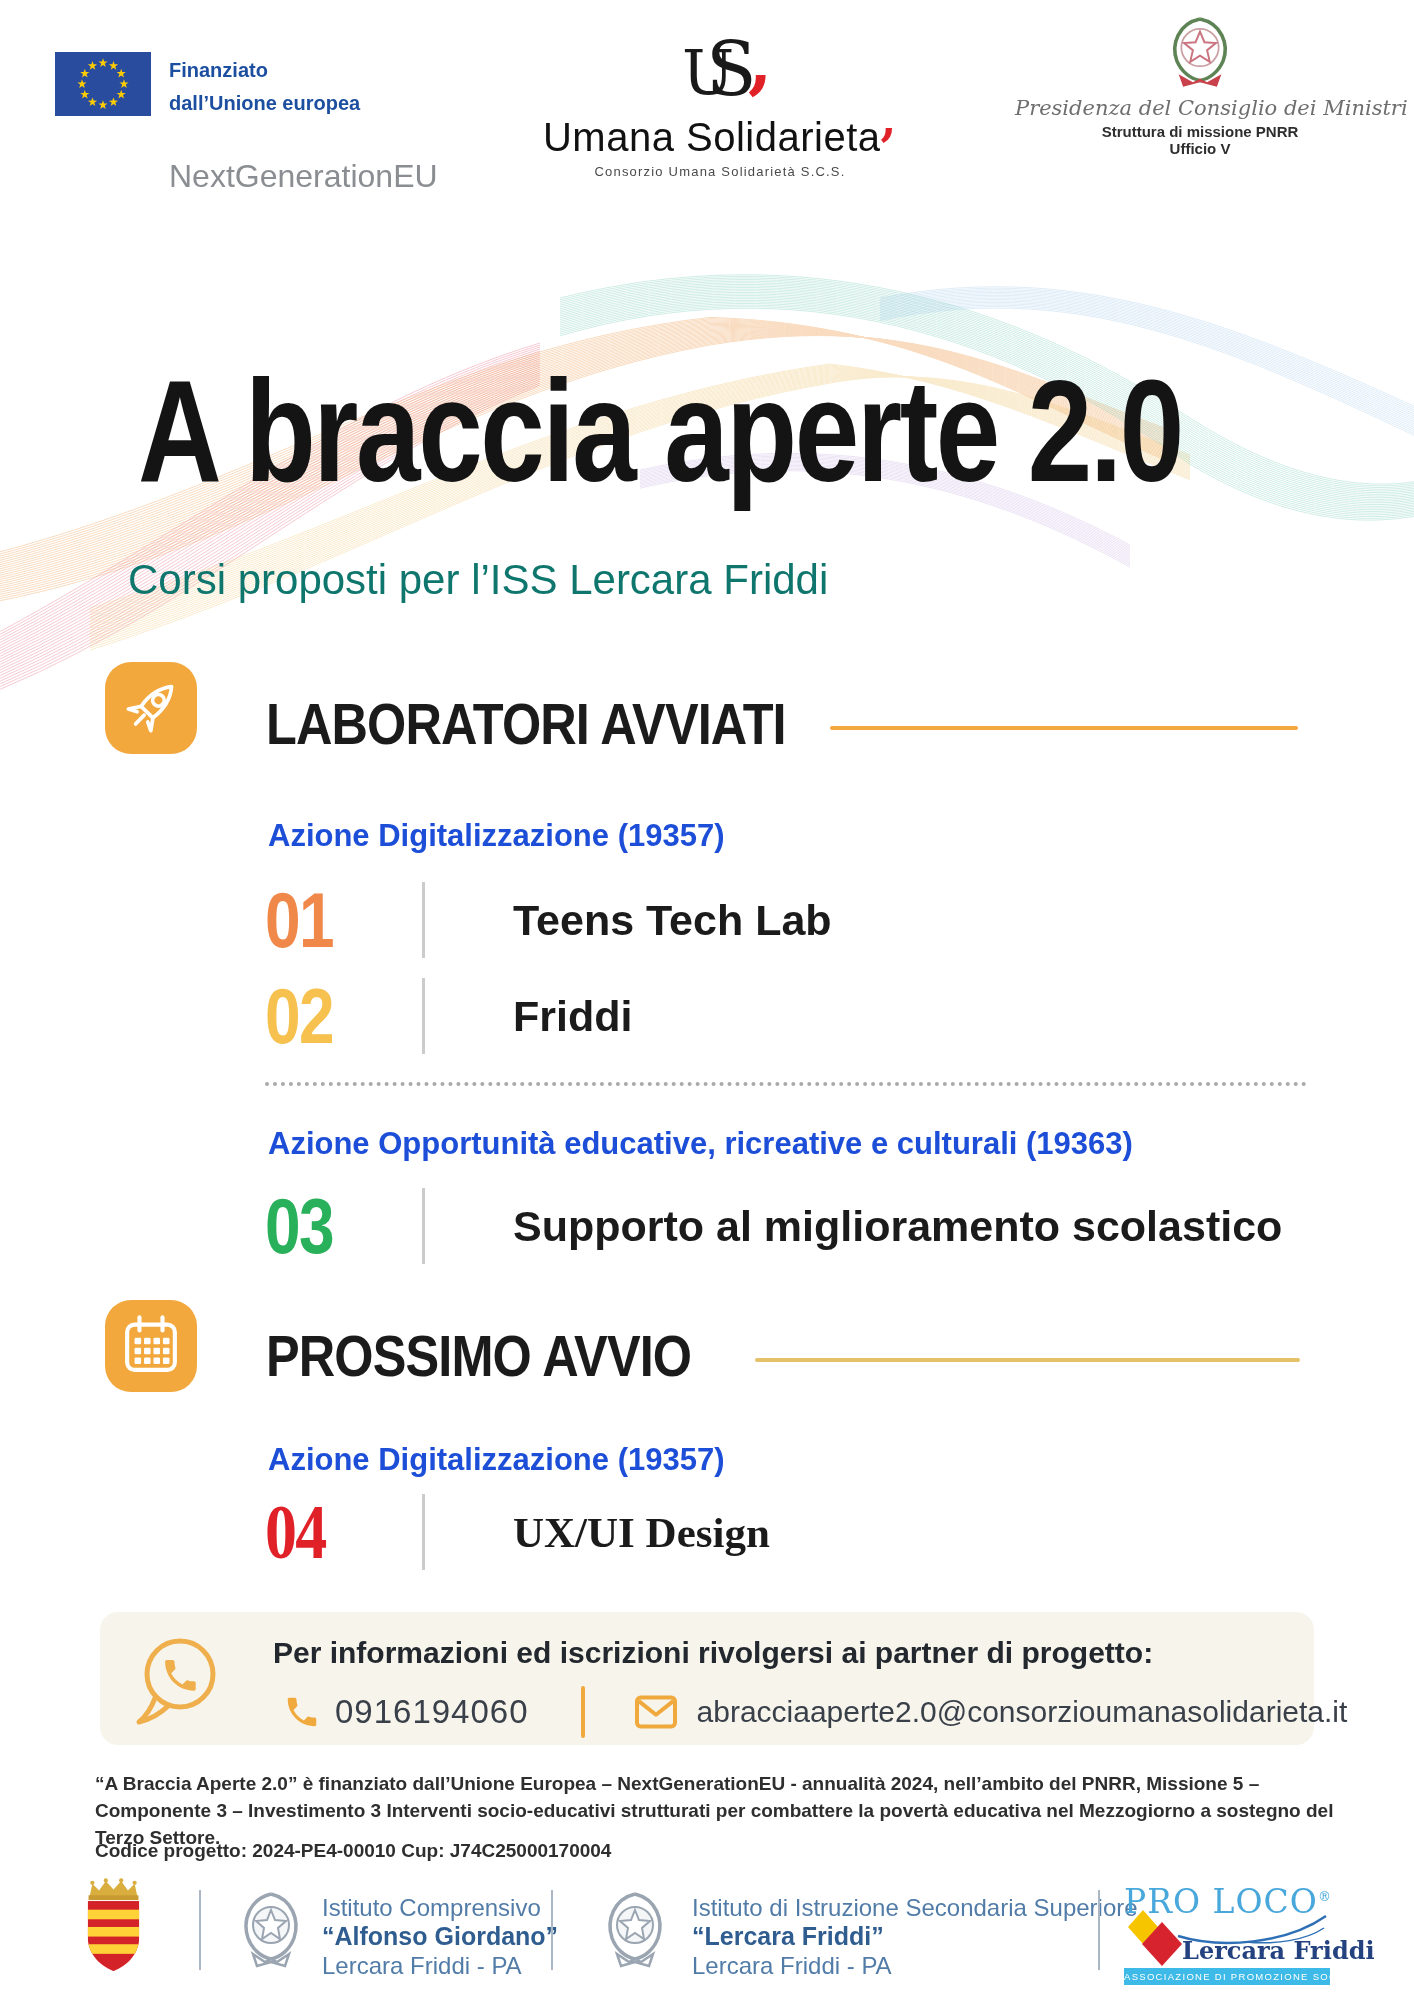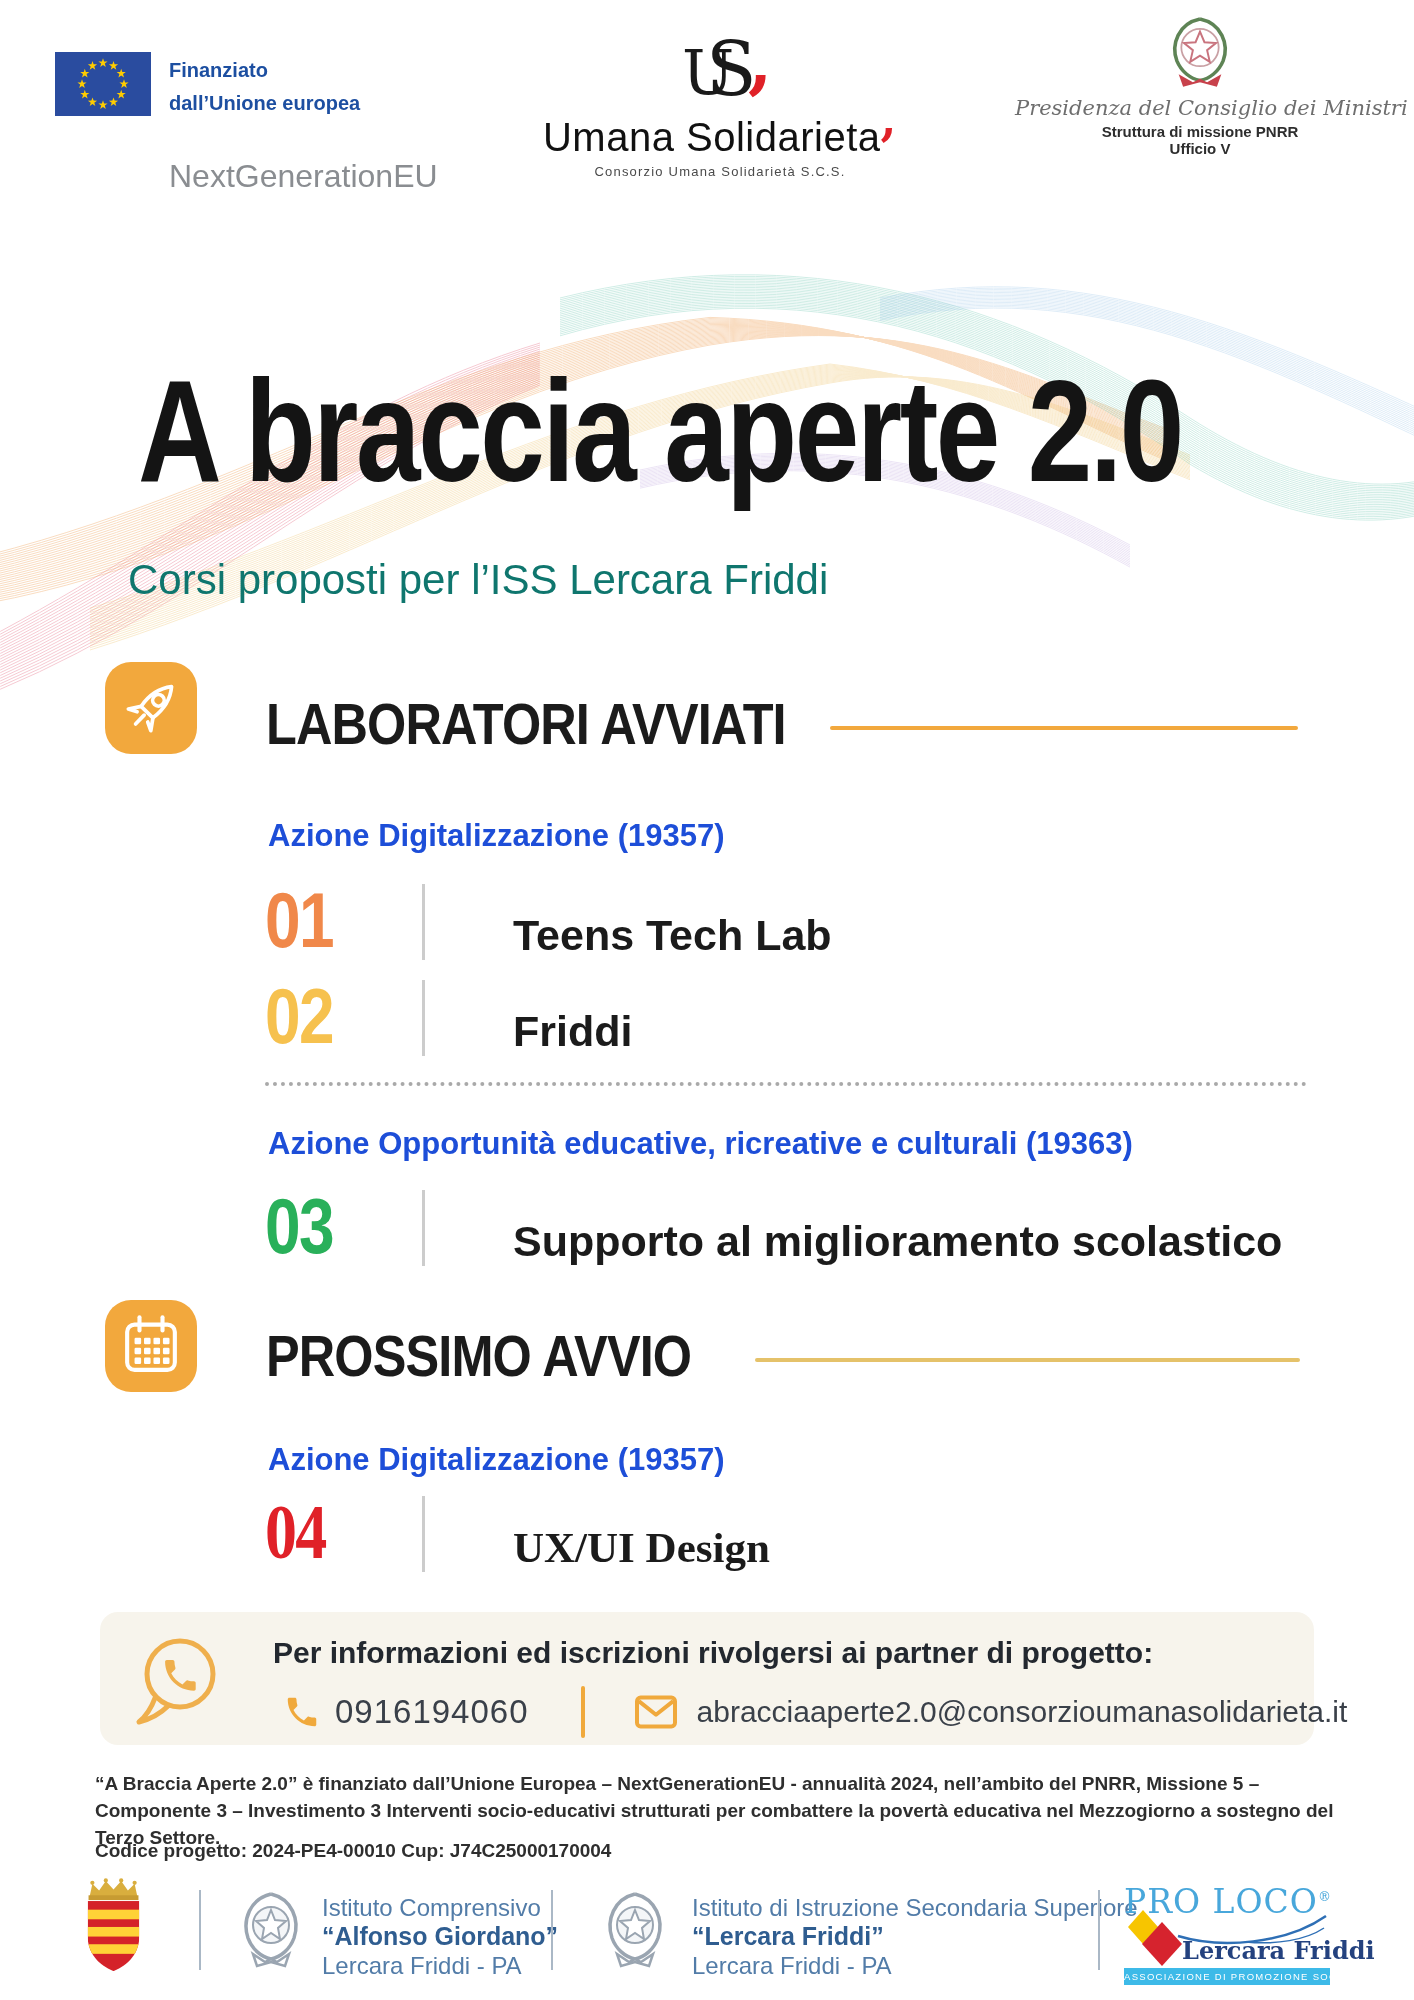--- a/index.html
+++ b/index.html
@@ -40,21 +40,21 @@
   #page-subtitle{left:128px;top:556px;font-size:42px;color:#0f766e;z-index:2;white-space:nowrap;}
 
   
   .icon-sq{width:92px;height:92px;border-radius:26px;background:#f2a83d;display:flex;align-items:center;justify-content:center;z-index:2;}
   .icon-sq svg{width:74px;height:74px;}
   .sec-h{font-size:58px;font-weight:bold;color:#1b1b1b;letter-spacing:-1px;white-space:nowrap;
     transform:scaleX(.87);transform-origin:left top;z-index:2;}
   .sec-line{height:4px;border-radius:2px;z-index:2;}
   .azione{font-size:31px;font-weight:bold;color:#1d4ed8;white-space:nowrap;z-index:2;}
 
-  .course-row{display:flex;align-items:flex-end;z-index:2;gap:24px;}
+  .course-row{display:flex;align-items:center;z-index:2;gap:24px;}
   .course-num{width:133px;font-size:78px;font-weight:bold;letter-spacing:-2px;
     transform:scaleX(.82);transform-origin:left center;line-height:80px;}
   .num-c1{color:#f0884a;} .num-c2{color:#f6c14e;} .num-c3{color:#29b05a;} .num-c4{color:#e02128;}
   .vbar{width:3px;height:76px;background:#cccccc;margin-right:64px;flex:none;}
   .course-name{font-size:43px;font-weight:bold;color:#1b1b1b;white-space:nowrap;}
 
   #dotted-sep{left:265px;top:1082px;width:1042px;border-top:4px dotted #a9a9a9;z-index:2;}
 
   
   #contact-box{left:100px;top:1612px;width:1214px;height:133px;background:#f7f4ec;border-radius:18px;z-index:2;}

